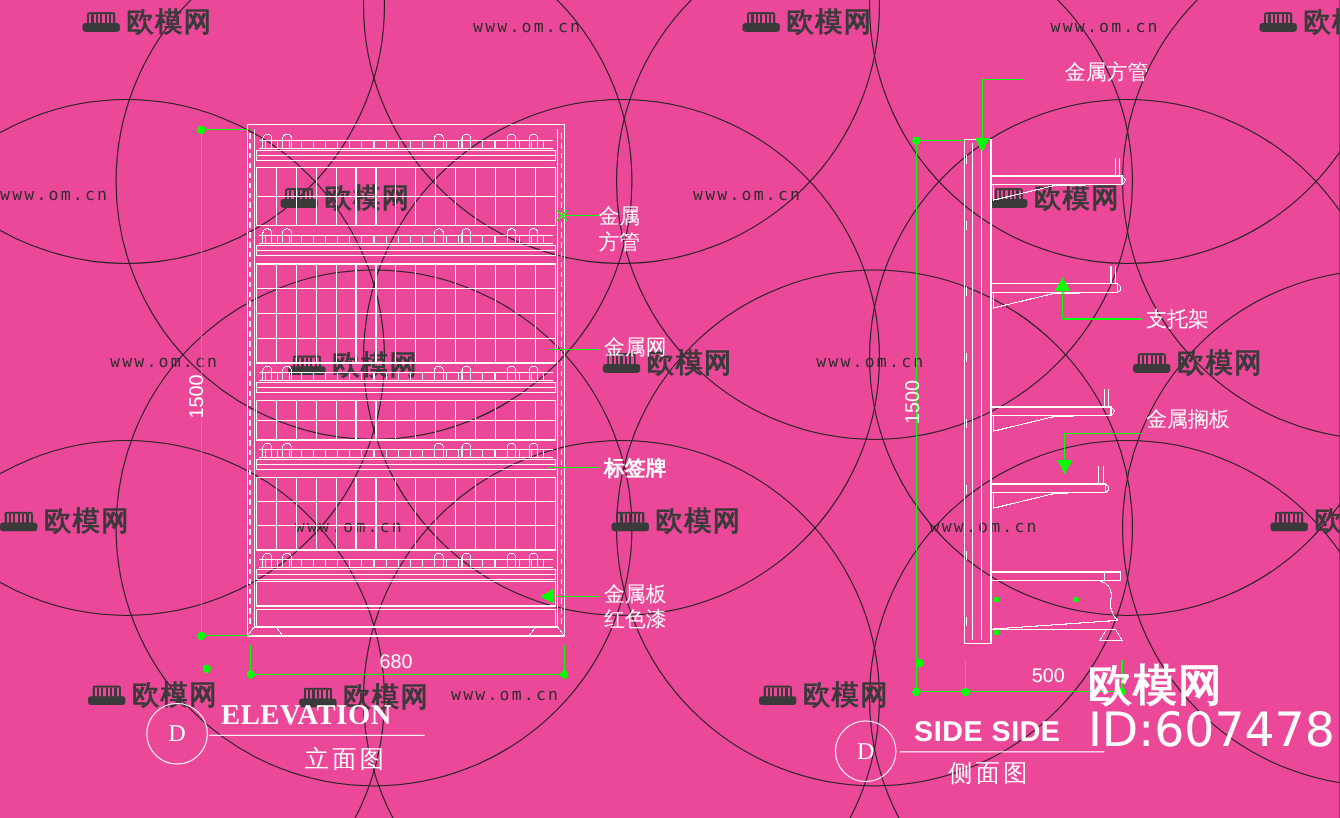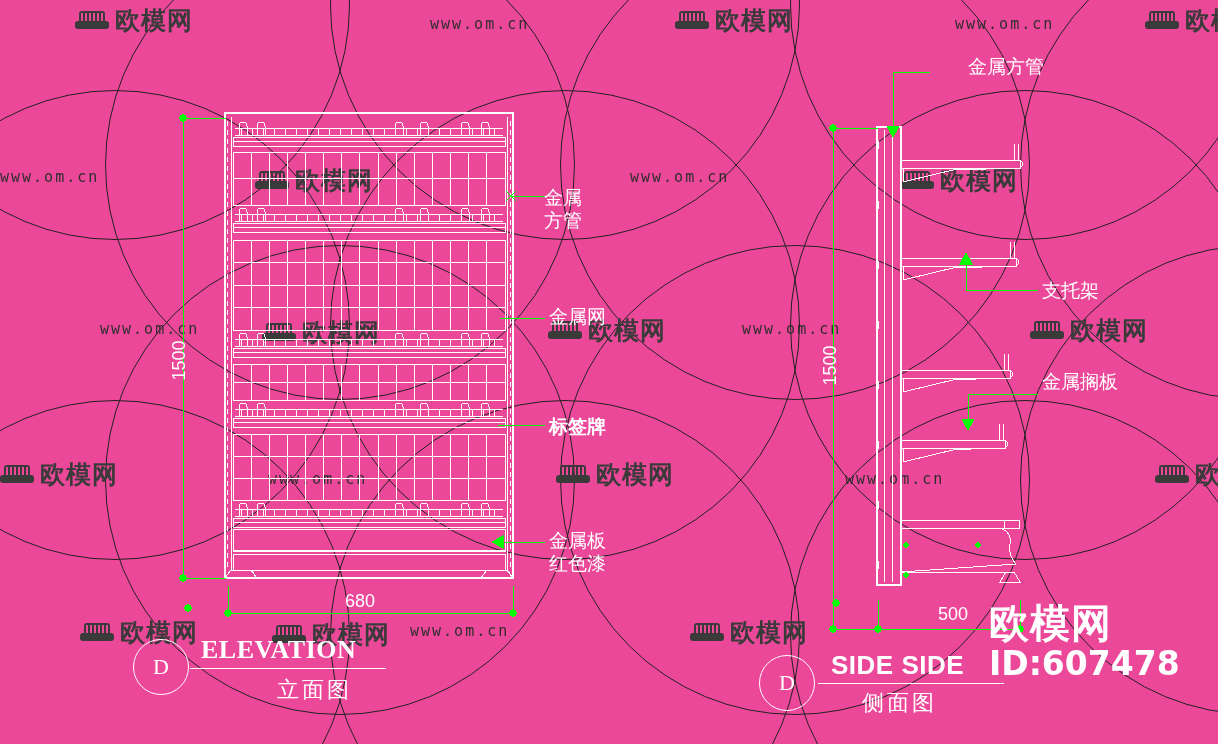--- a/index.html
+++ b/index.html
@@ -136,26 +136,25 @@
     color: #ffffff;
   }
   .brand-name {
     font-size: 40px;
     font-weight: 700;
     letter-spacing: 1px;
     line-height: 44px;
     white-space: nowrap;
   }
   .brand-id {
-    font-size: 33px;
+    font-size: 43px;
     line-height: 38px;
     letter-spacing: 0px;
     white-space: nowrap;
     font-family: "DejaVu Sans", "Liberation Sans", sans-serif;
-    font-weight: bold;
   }
 </style>
 </head>
 <body>
 
 <div id="stage">
 
   <div class="wm-layer" id="wm-layer">
       <div class="wm-arc" style="left: -120px; top: -230px; width: 470px; height: 470px;"></div>
       <div class="wm-arc" style="left: 330px; top: -230px; width: 470px; height: 470px;"></div>

